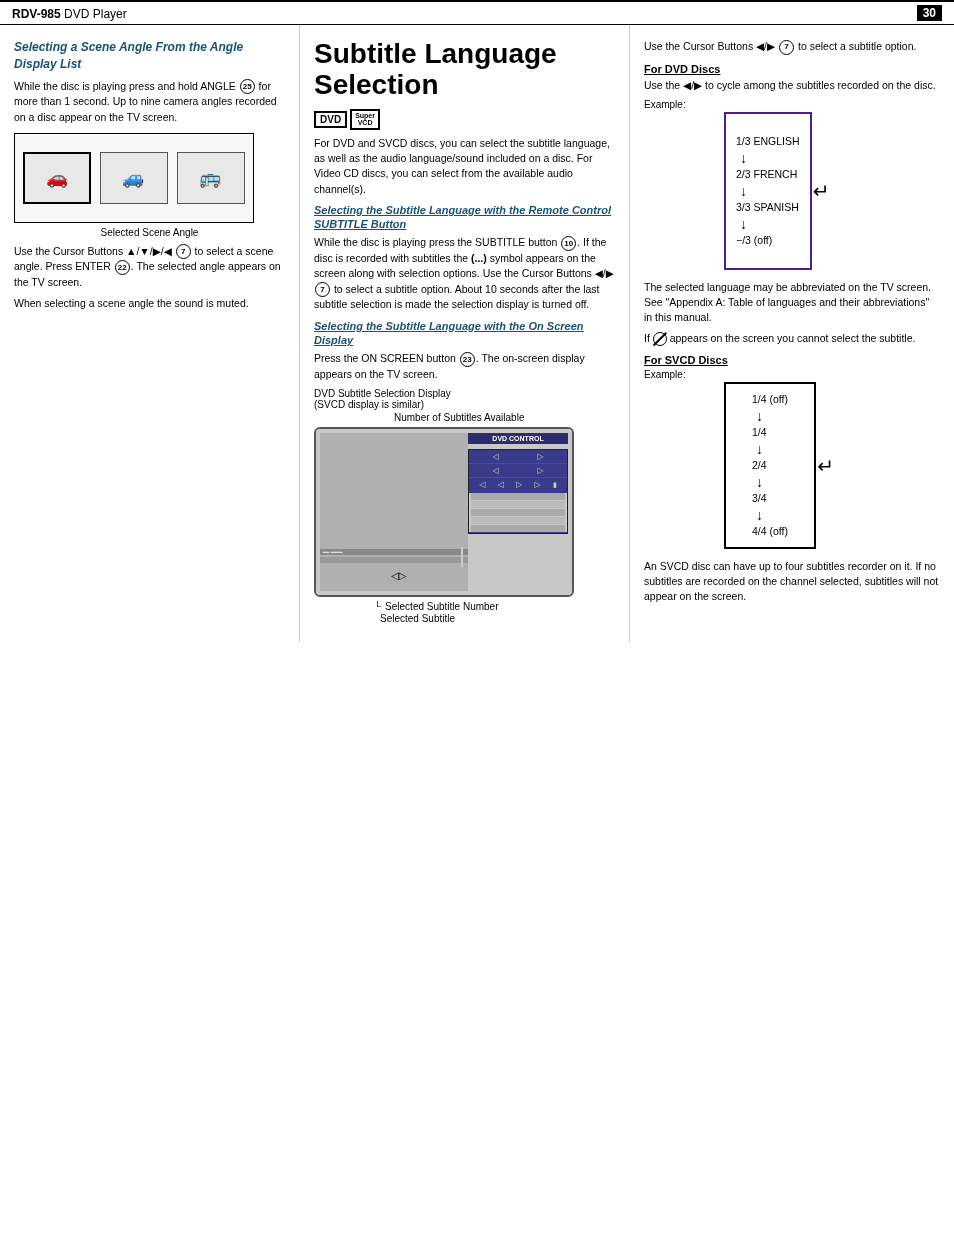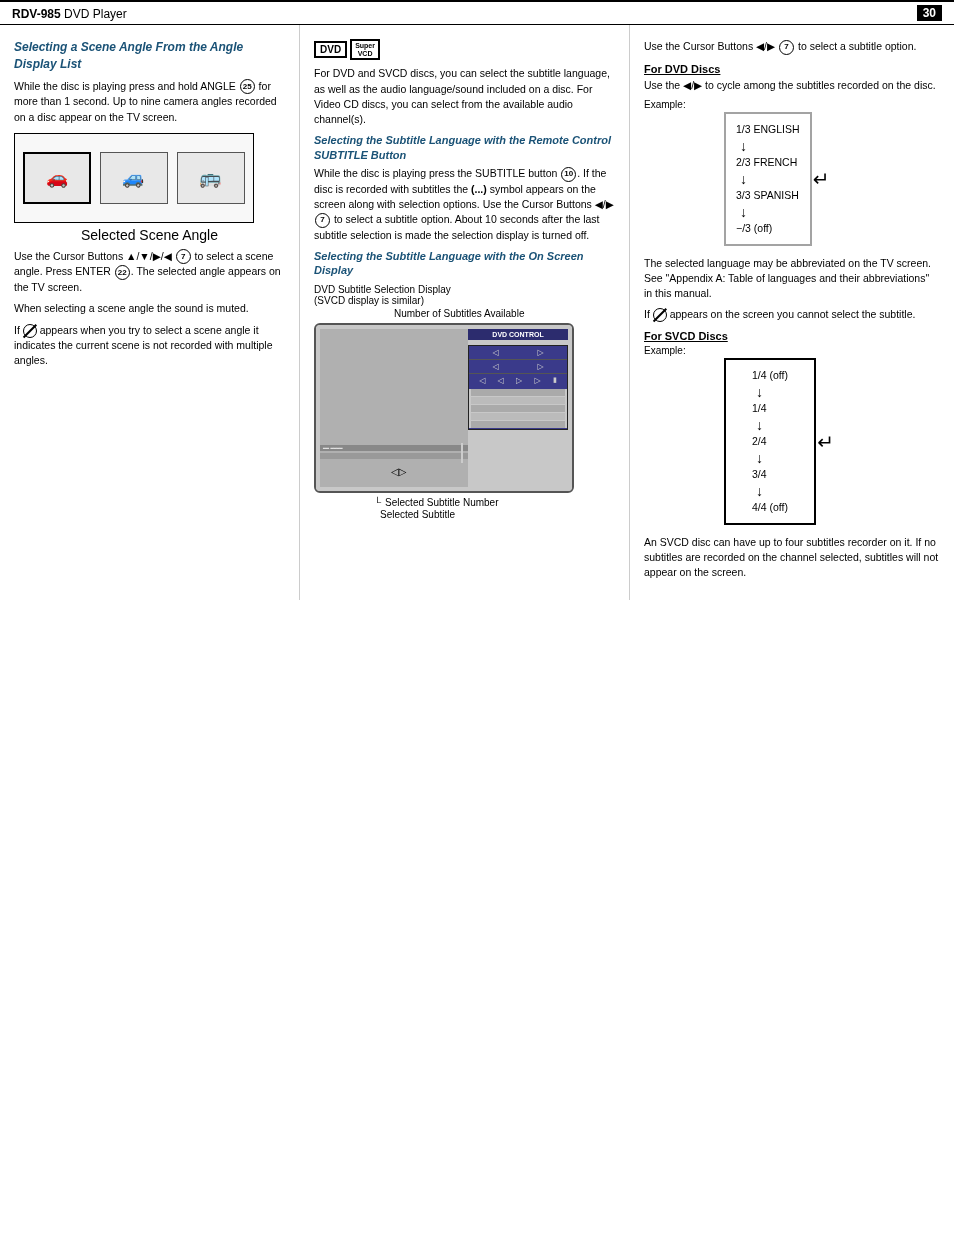--- a/index.html
+++ b/index.html
@@ -82,20 +82,21 @@
       margin-bottom: 8px;
       line-height: 1.1;
     }
     .sub-heading {
       font-size: 11px;
       font-weight: bold;
       color: #1a5276;
       font-style: italic;
       margin-bottom: 4px;
       line-height: 1.3;
+      text-decoration: underline;
     }
     .for-heading {
       font-size: 11px;
       font-weight: bold;
       text-decoration: underline;
       margin-bottom: 3px;
       margin-top: 8px;
     }
 
     p {
@@ -124,21 +125,21 @@
       display: flex;
       align-items: center;
       justify-content: center;
       font-size: 18px;
       color: #888;
     }
     .scene-frame.selected {
       border: 2px solid #000;
     }
     .diagram-caption {
-      font-size: 14px;
+      font-size: 10px;
       text-align: center;
       margin-bottom: 6px;
     }
 
     
     .badge-row {
       display: flex;
       align-items: center;
       gap: 3px;
       margin-bottom: 6px;
@@ -257,22 +258,22 @@
       align-items: center;
       gap: 4px;
       margin-top: 1px;
     }
     .example-label {
       font-size: 10px;
       margin-bottom: 2px;
     }
 
     .cycle-box {
-      border: 2px solid #a3a3a3;
-      padding: 6px 10px;
+      border: 2px solid #4c1d95;
+      padding: 18px 10px;
       display: inline-block;
       position: relative;
       margin-left: 40px;
     }
     .cycle-item {
       display: flex;
       align-items: center;
       font-size: 10.5px;
       line-height: 1.8;
     }
@@ -337,45 +338,46 @@
       <div class="scene-frame">🚌</div>
     </div>
     <div class="diagram-caption">Selected Scene Angle</div>
 
     <p>
       Use the Cursor Buttons ▲/▼/▶/◀ <span class="circle-num">7</span> to select a scene angle. Press ENTER <span class="circle-num">22</span>. The selected angle appears on the TV screen.
     </p>
 
     <p>When selecting a scene angle the sound is muted.</p>
 
-    <p>
-      If <span class="no-symbol"></span> appears when you try to select a scene angle it indicates the current scene is not recorded with multiple angles.
-    </p>
   </div>
 
   <div class="mid-col">
+    <h1 class="main-heading">Subtitle Language Selection</h1>
 
     <div class="badge-row">
       <span class="dvd-badge">DVD</span>
       <span class="svcd-badge">
         <span>Super</span>
         <span>VCD</span>
       </span>
     </div>
 
     <p>For DVD and SVCD discs, you can select the subtitle language, as well as the audio language/sound included on a disc. For Video CD discs, you can select from the available audio channel(s).</p>
 
     <div class="sub-heading">Selecting the Subtitle Language with the Remote Control SUBTITLE Button</div>
 
     <p>
       While the disc is playing press the SUBTITLE button <span class="circle-num">10</span>. If the disc is recorded with subtitles the <strong>(...)</strong> symbol appears on the screen along with selection options. Use the Cursor Buttons ◀/▶ <span class="circle-num">7</span> to select a subtitle option. About 10 seconds after the last subtitle selection is made the selection display is turned off.
     </p>
 
     <div class="sub-heading">Selecting the Subtitle Language with the On Screen Display</div>
 
+    <p>
+      Press the ON SCREEN button <span class="circle-num">23</span>. The on-screen display appears on the TV screen.
+    </p>
 
     <div class="dvd-display-container">
       <div class="dvd-display-label">DVD Subtitle Selection Display<br>(SVCD display is similar)</div>
       <div class="num-subtitles-label">Number of Subtitles Available</div>
 
       <div style="position:relative; width:270px; margin-top:2px;">
         <div class="dvd-screen">
           <div class="dvd-screen-inner">
 
             <div class="screen-left-area"></div>

